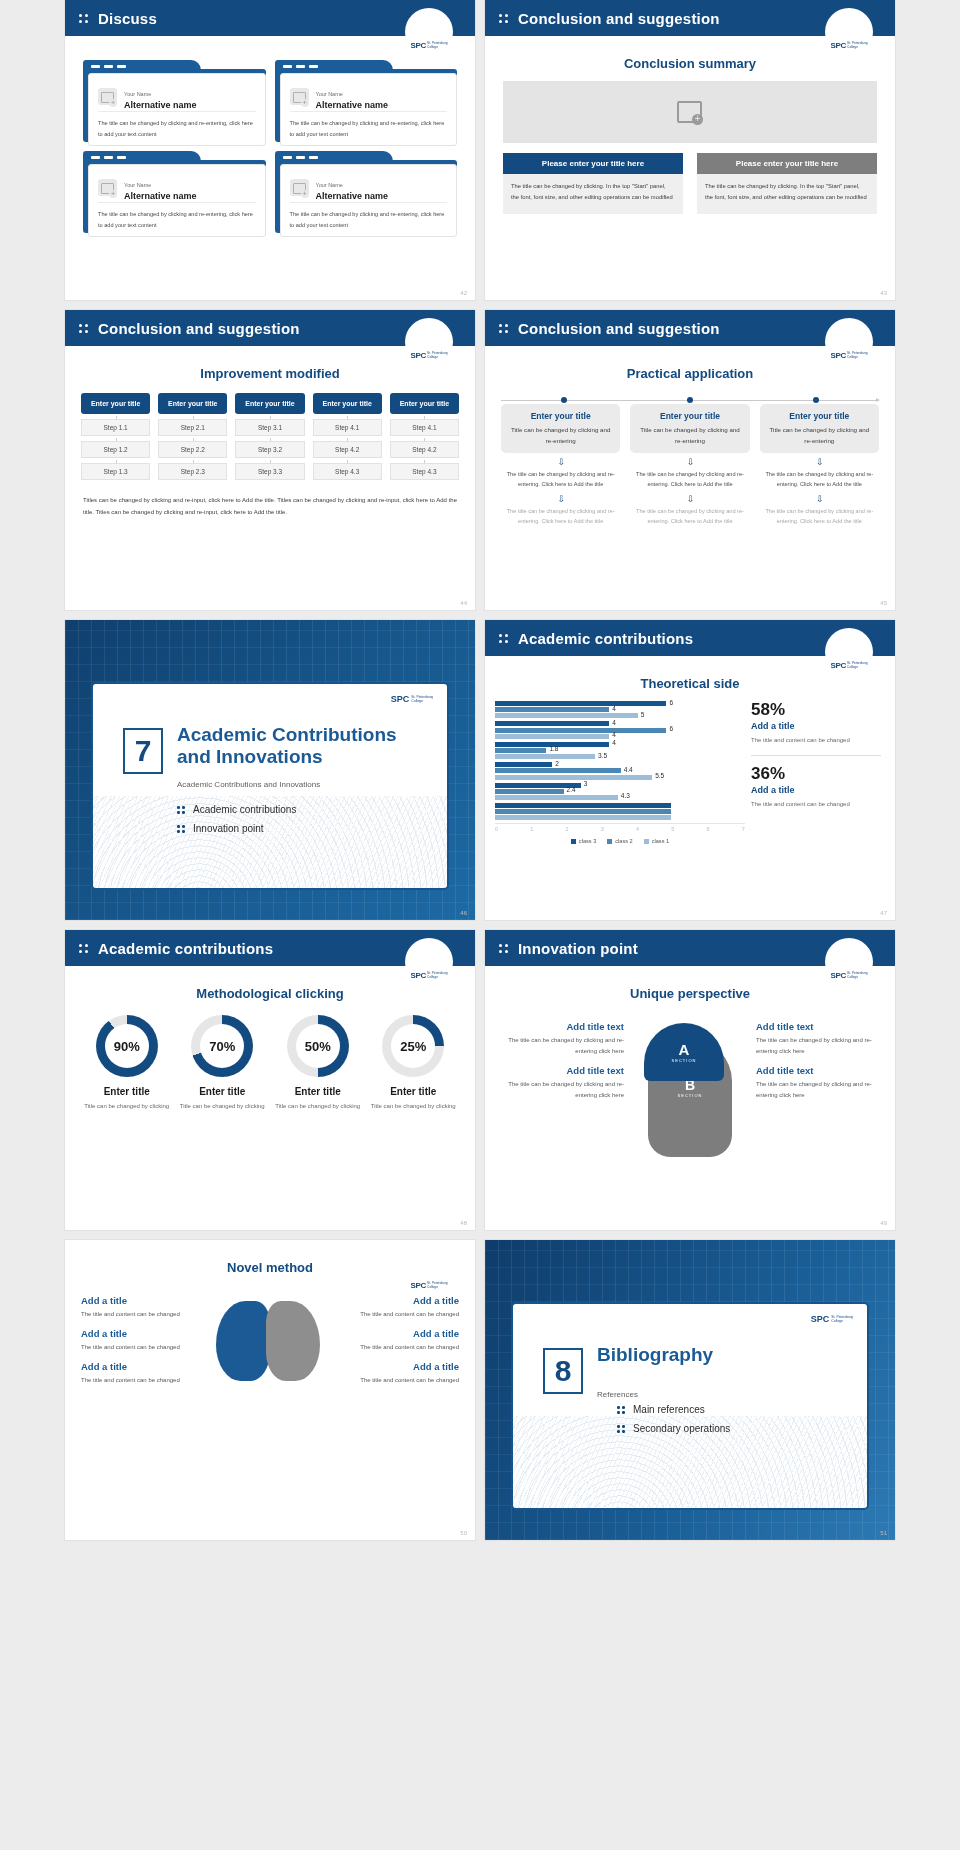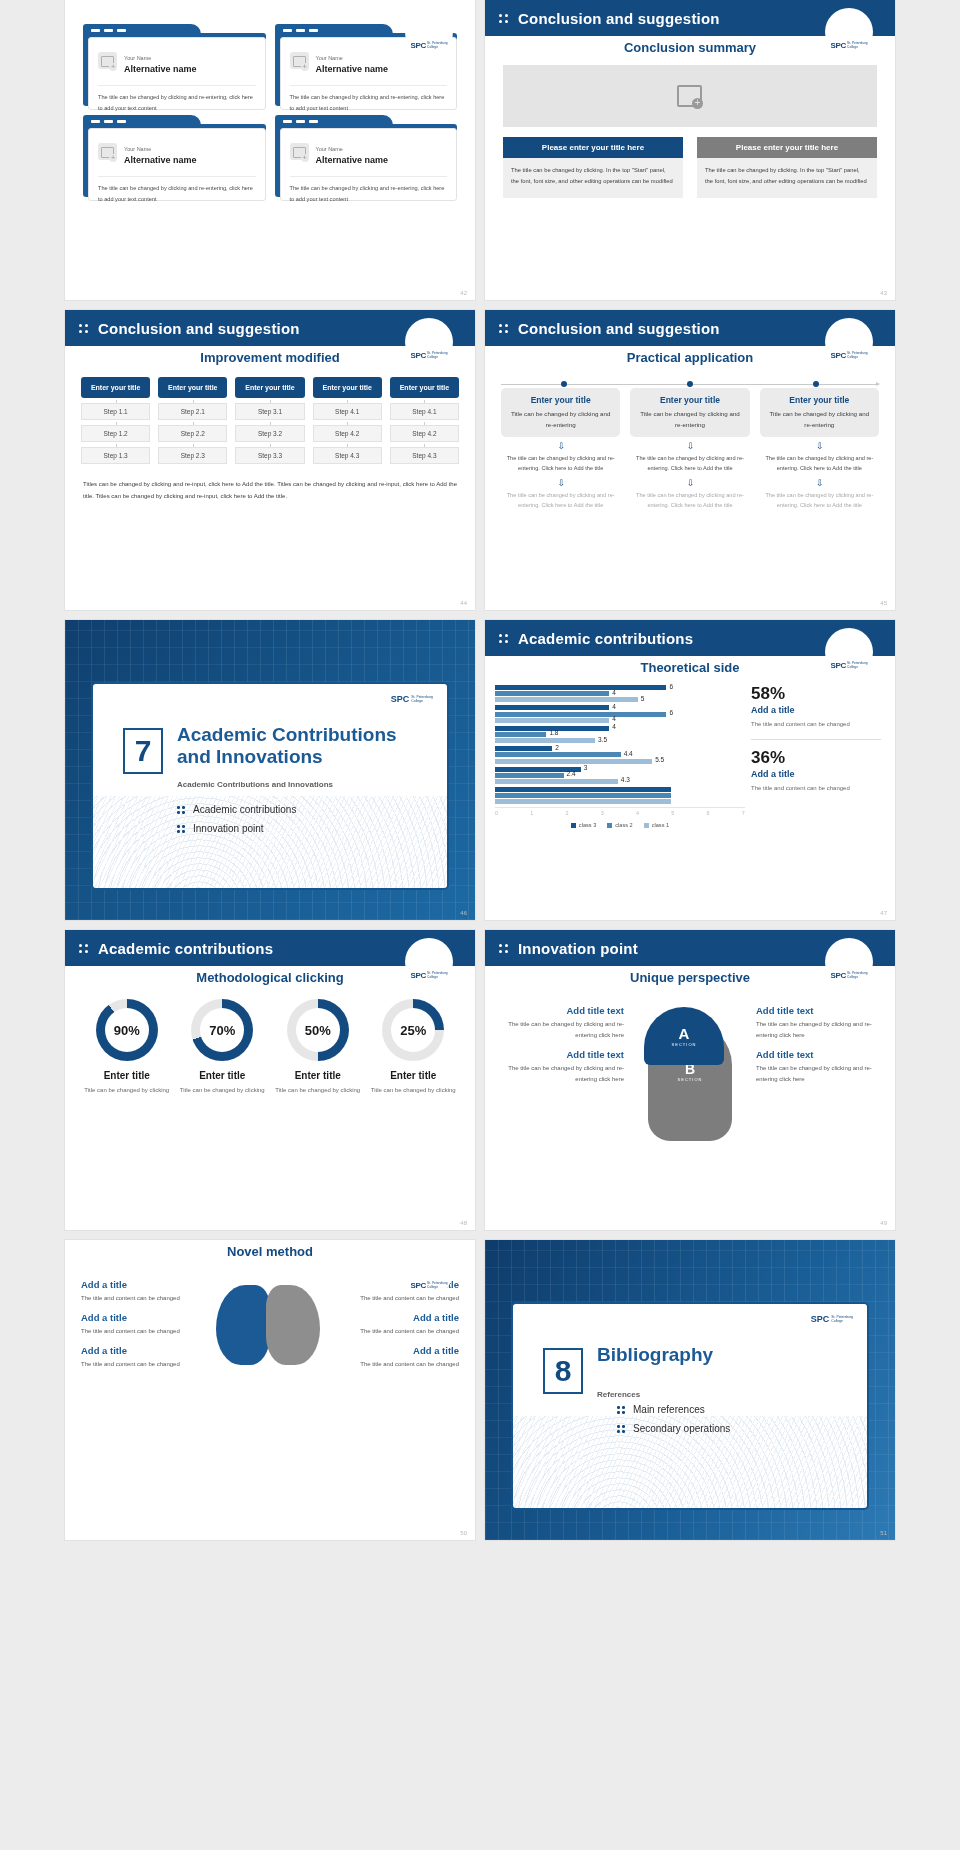--- a/index.html
+++ b/index.html
@@ -26,36 +26,36 @@
   .hdr h2 { color:#fff; font-size:15px; font-weight:bold; letter-spacing:.2px; }
   .logo-circle { position:absolute; right:22px; top:8px; width:48px; height:48px; border-radius:50%;
                  background:#fff; display:flex; align-items:center; justify-content:center;
                  flex-direction:column; z-index:5; }
   .logo-circle .spc { font-size:8px; font-weight:bold; color:#134a80; letter-spacing:-.3px;
                       transform:translateY(6px); }
   .logo-circle .sub { font-size:3.2px; color:#134a80; transform:translateY(6px); line-height:1.15;
                       margin-left:1px; }
   .logo-wrap { display:flex; align-items:flex-end; transform:translateY(7px); }
   .pgno { position:absolute; right:8px; bottom:4px; font-size:6px; color:#bbb; }
-  .sec-title { text-align:center; color:#134a80; font-weight:bold; font-size:13px; margin-top:4px; }
+  .sec-title { text-align:center; color:#134a80; font-weight:bold; font-size:13px; margin-top:20px; }
 
   
   .folders { display:grid; grid-template-columns:1fr 1fr; gap:9px; padding:24px 18px 0 18px; }
   .folder { position:relative; height:82px; }
   .folder .tab { position:absolute; left:0; top:0; width:118px; height:13px; background:#1c5c99;
                  border-radius:3px 10px 0 0; }
   .folder .tab span { position:absolute; top:5px; left:8px; width:9px; height:2.5px; background:#fff;
                       border-radius:1px; }
   .folder .tab span:nth-child(2){left:21px}
   .folder .tab span:nth-child(3){left:34px}
   .folder .body { position:absolute; left:0; top:9px; right:0; bottom:0; background:#1c5c99;
                   border-radius:3px; }
   .folder .sheet { position:absolute; left:5px; top:13px; right:0; bottom:-4px; background:#fff;
                    border:1px solid #e3e3e3; border-radius:3px; padding:8px 9px; }
-  .folder .row { display:flex; align-items:center; gap:7px; padding-bottom:10px;
+  .folder .row { display:flex; align-items:center; gap:7px; padding-bottom:0;
                  border-bottom:1px solid #ebebeb; }
   .ph-ico { width:19px; height:17px; border-radius:3px; background:#e8e8e8; position:relative; flex:0 0 auto;}
   .ph-ico:after{ content:""; position:absolute; left:3px; top:4px; width:11px; height:9px;
                  border:1.4px solid #b0b0b0; border-radius:1px; }
   .ph-ico:before{ content:"+"; position:absolute; right:0px; bottom:-2px; font-size:8px; color:#9b9b9b;
                   background:#e8e8e8; border-radius:50%; line-height:8px; width:8px; height:8px;
                   text-align:center; z-index:2;}
   .folder .yname { font-size:5.5px; color:#6d6d6d; line-height:1.3; }
   .folder .aname { font-size:9px; color:#1a1a1a; font-weight:bold; line-height:1.25; }
   .folder .desc { font-size:5.6px; color:#4a4a4a; line-height:1.85; padding-top:6px; }
@@ -112,21 +112,21 @@
      background-image:repeating-linear-gradient(115deg,#dfe7ee 0 1px,transparent 1px 4px),
                       repeating-radial-gradient(circle at 30% 120%,#ccd9e6 0 1px,transparent 1px 6px);}
   .cover-card .logo2 { position:absolute; right:14px; top:10px; display:flex; align-items:flex-end; }
   .cover-card .logo2 .spc { font-size:9px; font-weight:bold; color:#134a80; }
   .cover-card .logo2 .sub { font-size:3.4px; color:#134a80; line-height:1.15; margin-left:2px; }
   .numbox { position:absolute; left:30px; top:44px; width:40px; height:46px; border:2px solid #15558c;
             display:flex; align-items:center; justify-content:center; color:#134a80; font-size:30px;
             font-weight:bold; }
   .cover-ttl { position:absolute; left:84px; top:40px; right:20px; color:#1b5a95; font-size:19px;
                font-weight:bold; line-height:1.18; }
-  .cover-sub { position:absolute; left:84px; top:96px; color:#5e5e5e; font-size:8px; font-weight:bold; }
+  .cover-sub { position:absolute; left:84px; top:96px; color:#5e5e5e; font-size:8px; font-weight:normal; }
   .cover-list { position:absolute; left:84px; top:116px; }
   .cover-list li { list-style:none; display:flex; align-items:center; gap:7px; font-size:10px;
                    color:#2b2b2b; padding:4px 0; }
   .bdots { width:9px; height:11px; position:relative; flex:0 0 auto; }
   .bdots i { position:absolute; width:2.6px; height:2.6px; background:#134a80; border-radius:50%; }
   .bdots i:nth-child(1){left:0;top:2px}.bdots i:nth-child(2){left:0;top:7px}
   .bdots i:nth-child(3){left:5px;top:2px}.bdots i:nth-child(4){left:5px;top:7px}
 
   
   .chart-wrap { display:grid; grid-template-columns:250px 1fr; gap:6px; padding:10px 14px 0 10px; }
@@ -181,20 +181,29 @@
 
   
   .cover.alt { background:linear-gradient(120deg,#0e3c6b 0%,#1a5f98 60%,#2d7ab5 100%); }
 </style>
 </head>
 <body>
 
 <div class="deck">
 
   <div class="slide">
+    <div class="hdr">
+      <span class="dots">
+          <i></i>
+          <i></i>
+          <i></i>
+          <i></i>
+        </span>
+      <h2>Discuss</h2>
+    </div>
     <div class="logo-circle">
       <span class="logo-wrap">
           <span class="spc">SPC</span>
           <span class="sub"><span>St. Petersburg</span><br><span>College</span></span>
         </span>
     </div>
     <div class="folders">
       <div class="folder">
         <div class="tab">
             <span></span>

